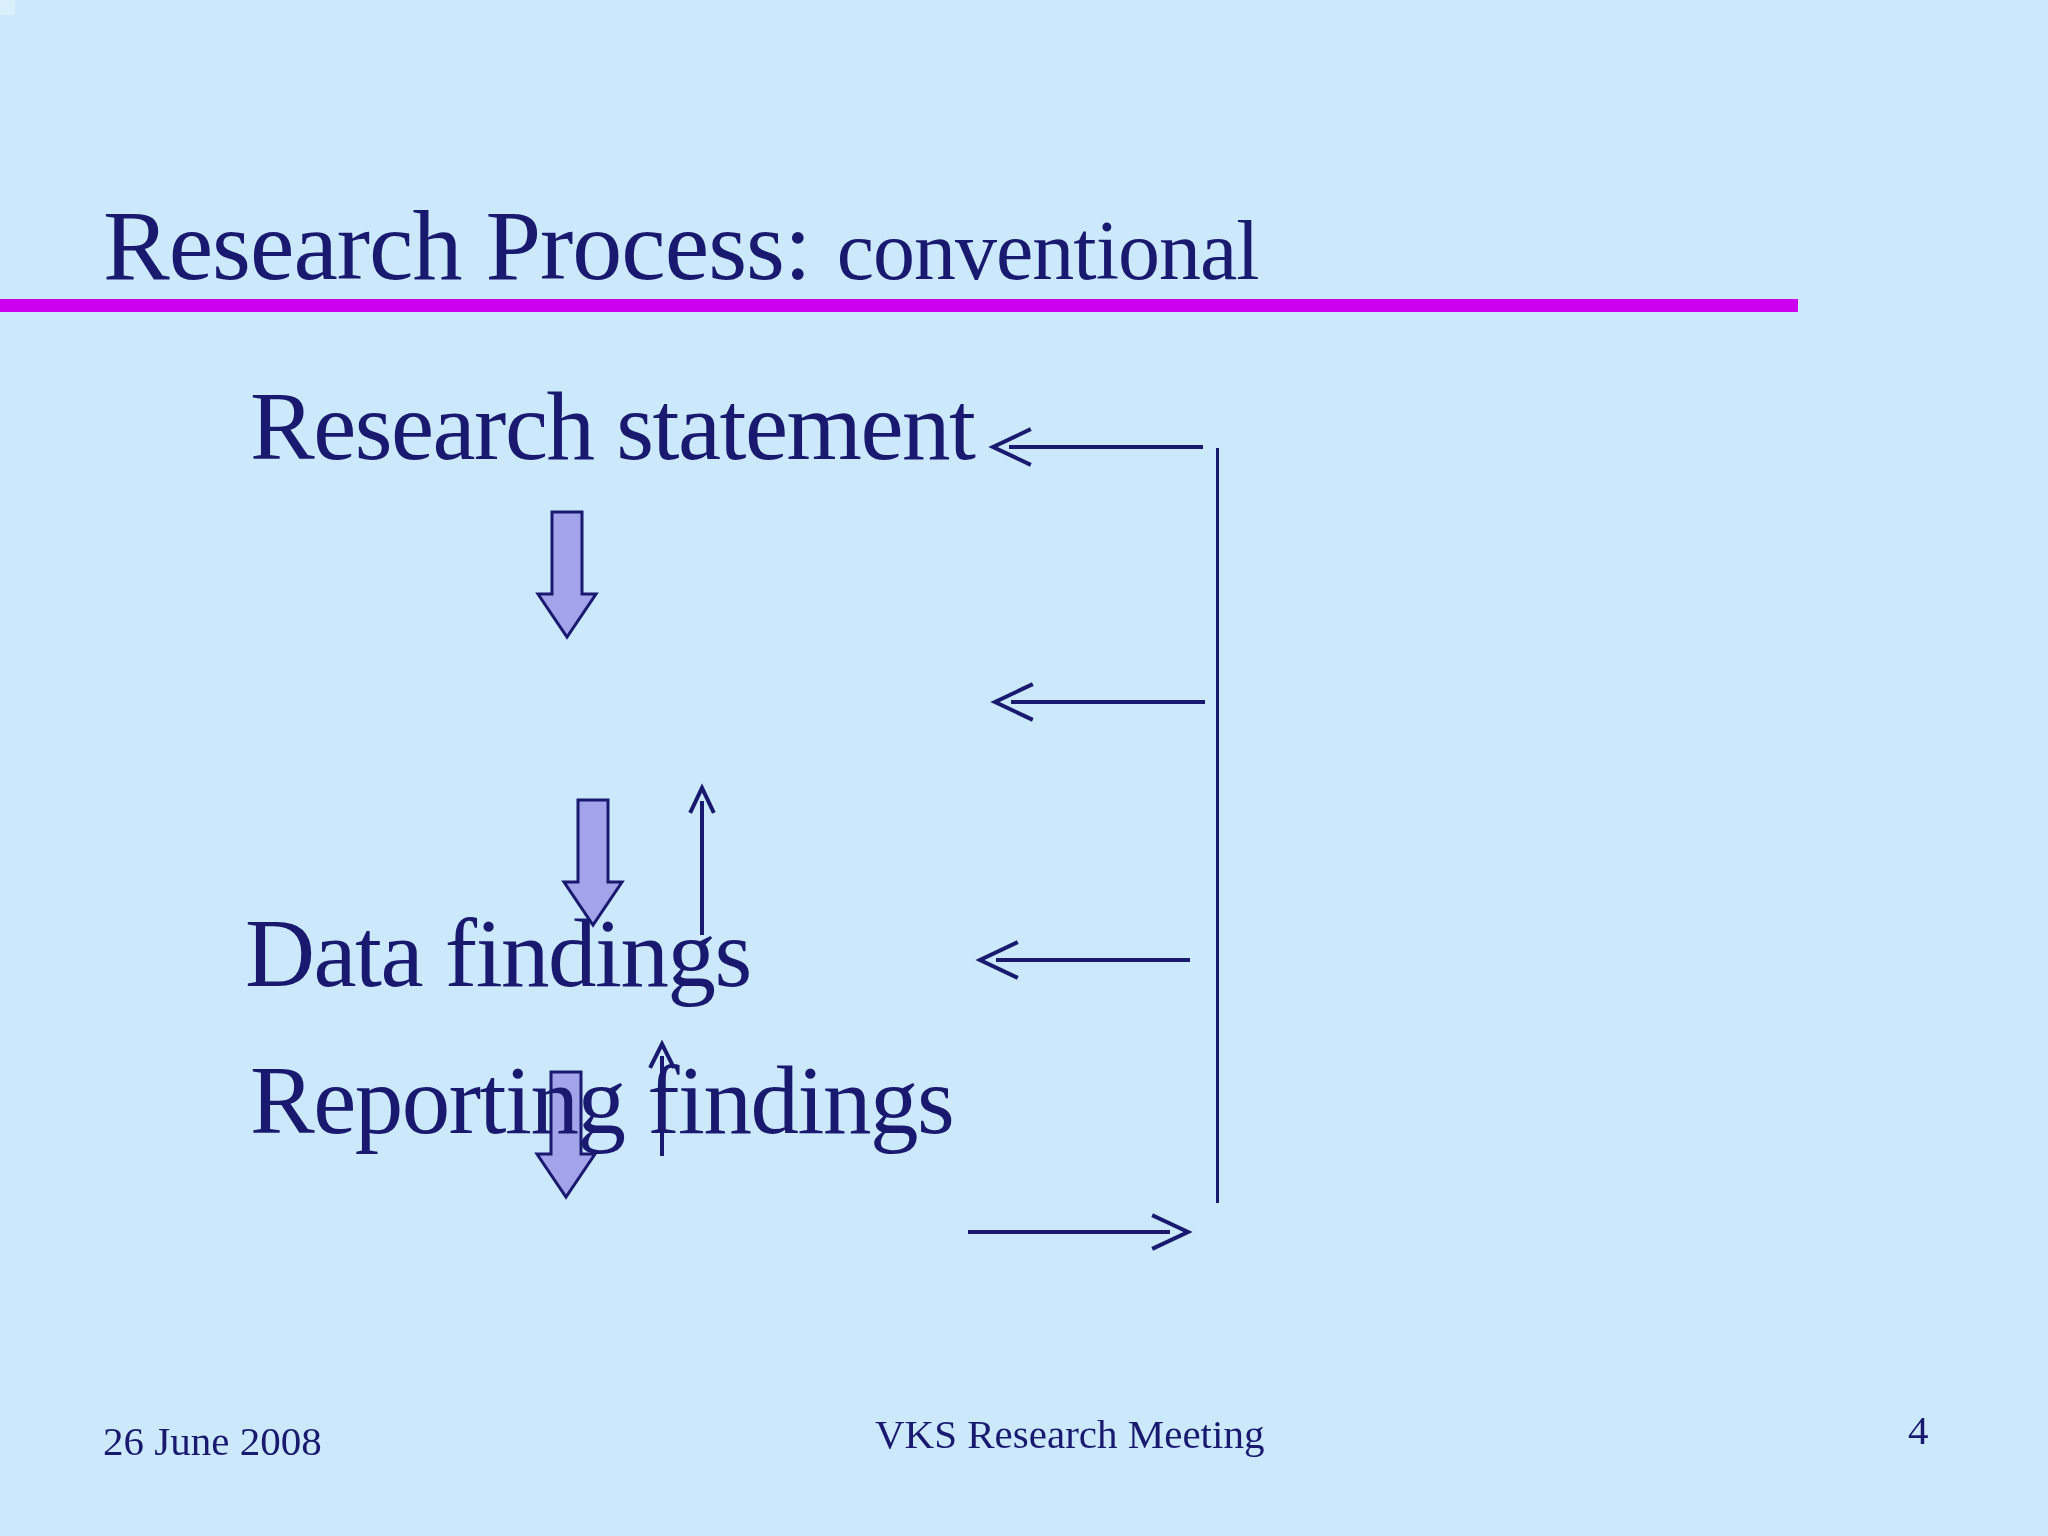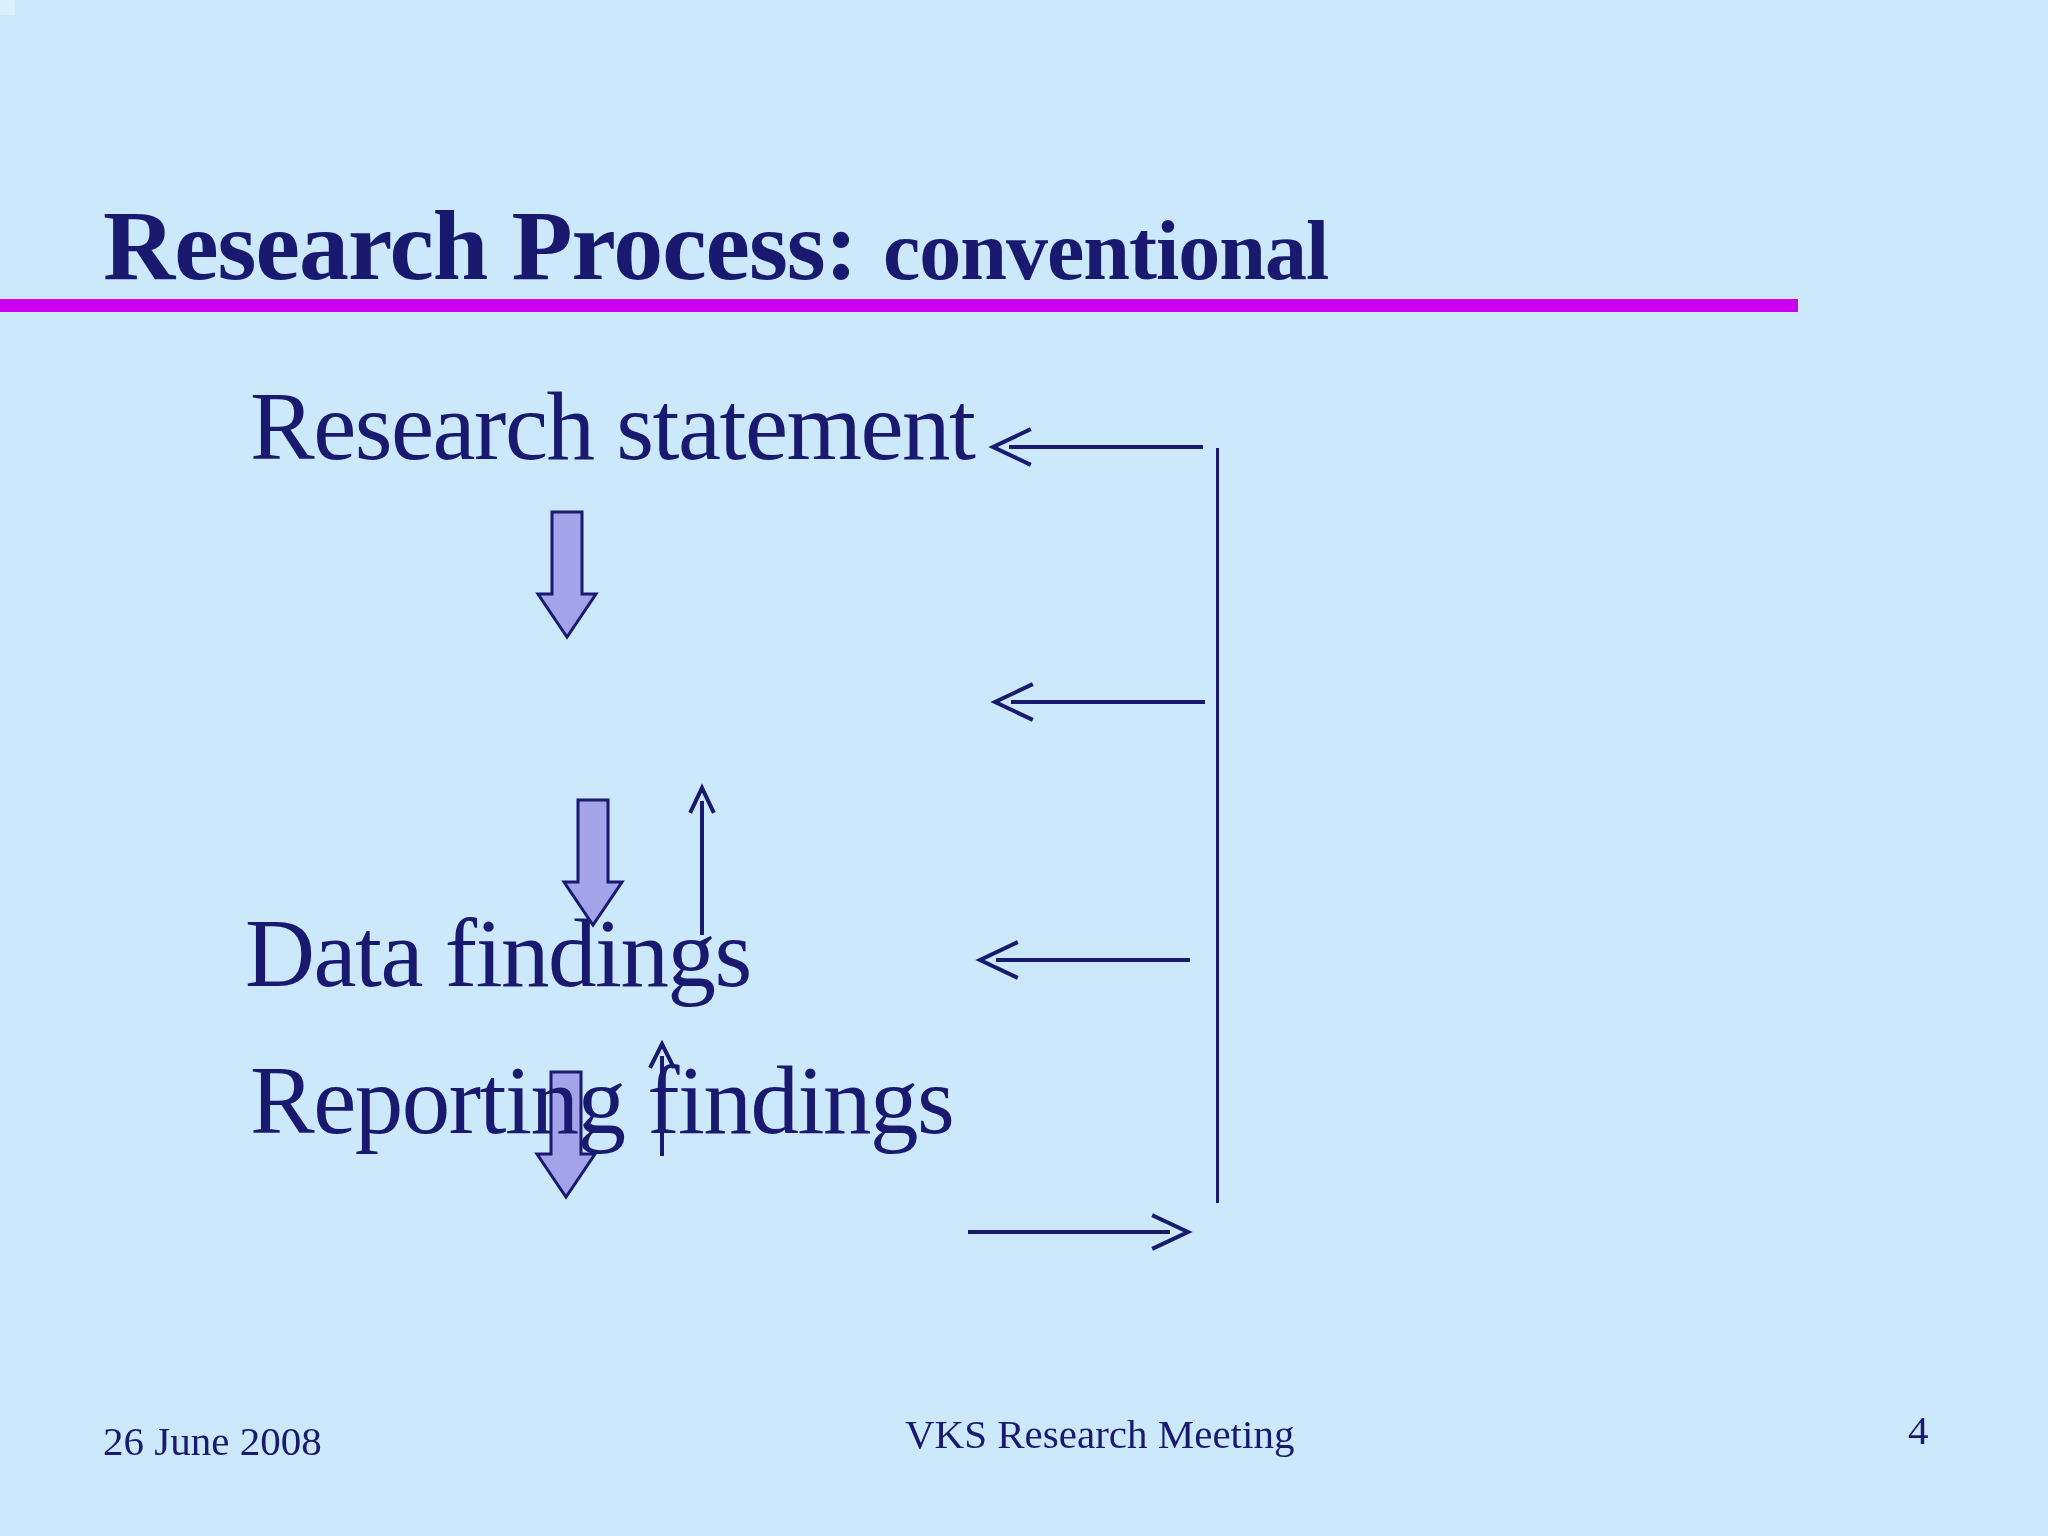--- a/index.html
+++ b/index.html
@@ -16,21 +16,21 @@
     font-family:"Liberation Serif", serif;
     color:var(--ink);
     overflow:hidden;
   }
   .corner-glint{
     position:absolute;left:0;top:0;width:15px;height:15px;
     background:#DAF0FD;
   }
   .slide-title{
     position:absolute;left:103px;top:182px;
-    font-weight:bold;line-height:1;white-space:nowrap;
+    font-weight:normal;line-height:1;white-space:nowrap;
     letter-spacing:-1px;
     margin-top:14px;
   }
   .slide-title .main{font-size:100px;}
   .slide-title .sub{font-size:84px;margin-left:26px;}
   .title-rule{
     position:absolute;left:0;top:299px;width:1798px;height:13px;
     background:var(--title-rule);
   }
   .step-label{
@@ -56,21 +56,21 @@
     stroke-linecap:square;
   }
   .feedback-vline{
     position:absolute;left:1216px;top:448px;width:3px;height:755px;
     background:var(--ink);z-index:1;
   }
   .footer-text{
     position:absolute;font-size:41px;line-height:1;white-space:nowrap;text-align:right;
   }
   #footer-date{left:103px;top:1421px;}
-  #footer-event{left:875px;top:1414px;margin-left:30px;}
+  #footer-event{left:875px;top:1414px;}
   #footer-page{left:1908px;top:1410px;}
 </style>
 </head>
 <body>
 
 <div class="slide">
 
   <div class="corner-glint"></div>
 
   <h1 class="slide-title">

